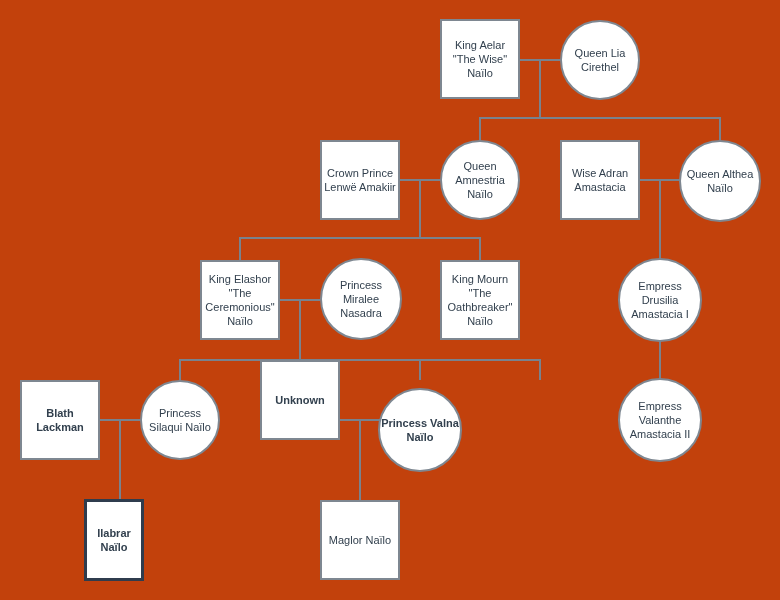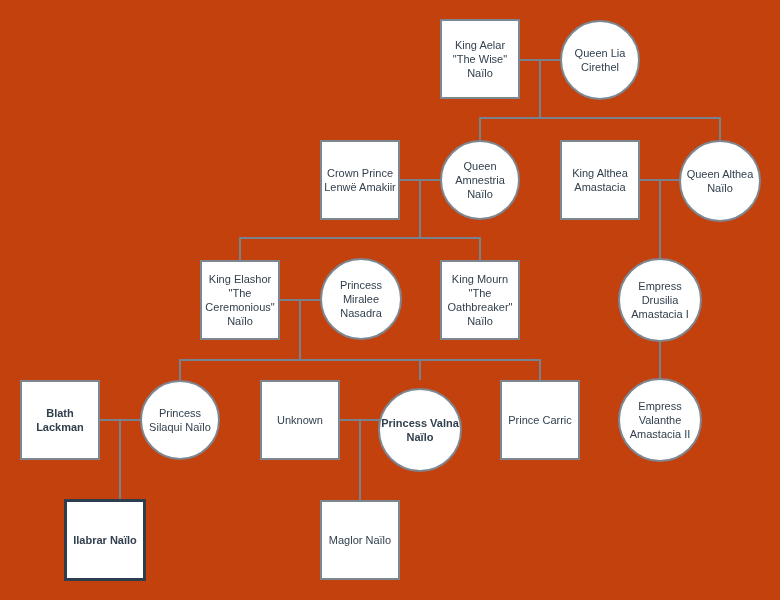--- a/index.html
+++ b/index.html
@@ -93,21 +93,21 @@
   <div class="node" style="left:320px; top:140px;">
     <span>Crown Prince
 Lenwë Amakiir</span>
   </div>
   <div class="node circle" style="left:440px; top:140px;">
     <span>Queen
 Amnestria
 Naïlo</span>
   </div>
   <div class="node" style="left:560px; top:140px;">
-    <span>King Althea
+    <span>Wise Adran
 Amastacia</span>
   </div>
   <div class="node circle" style="left:679px; top:140px; width:82px; height:82px;">
     <span>Queen Althea
 Naïlo</span>
   </div>
 
   <div class="node" style="left:200px; top:260px;">
     <span>King Elashor
 "The
@@ -131,36 +131,33 @@
 Amastacia I</span>
   </div>
 
   <div class="node" style="left:20px; top:380px;font-weight:bold;">
     <span>Blath Lackman</span>
   </div>
   <div class="node circle" style="left:140px; top:380px;">
     <span>Princess
 Silaqui Naïlo</span>
   </div>
-  <div class="node" style="left:260px; top:380px;">
+  <div class="node" style="left:260px; top:360px;font-weight:bold;">
     <span>Unknown</span>
   </div>
   <div class="node circle" style="left:378px; top:388px; width:84px; height:84px;font-weight:bold;">
     <span>Princess Valna
 Naïlo</span>
-  </div>
-  <div class="node" style="left:500px; top:380px;">
-    <span>Prince Carric</span>
   </div>
   <div class="node circle" style="left:618px; top:378px; width:84px; height:84px;">
     <span>Empress
 Valanthe
 Amastacia II</span>
   </div>
 
-  <div class="node hl" style="left:64px; top:499px; width:82px; height:82px;">
+  <div class="node hl" style="left:84px; top:499px; width:60px; height:82px;">
     <span>Ilabrar Naïlo</span>
   </div>
   <div class="node" style="left:320px; top:500px;">
     <span>Maglor Naïlo</span>
   </div>
 
 </div>
 
 </body></html>

